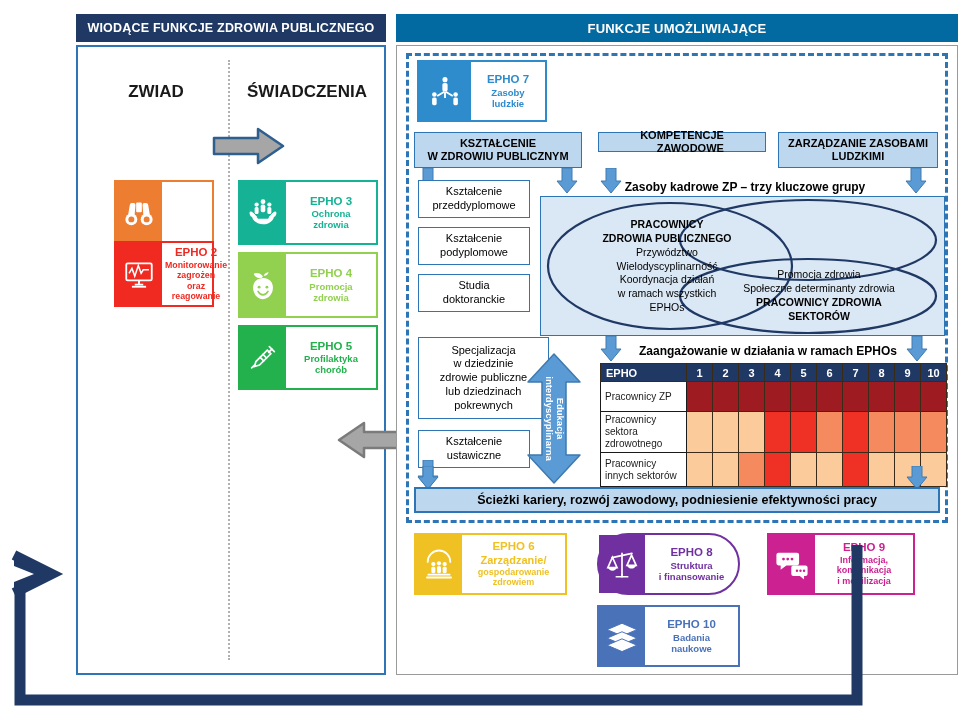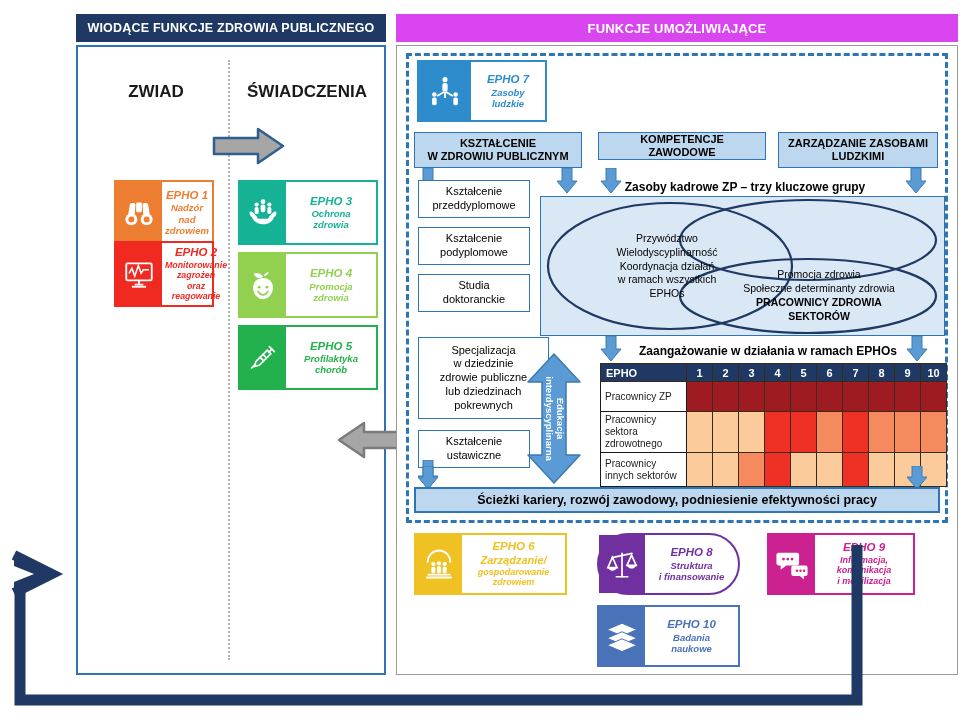--- a/index.html
+++ b/index.html
@@ -22,21 +22,21 @@
     display:flex; align-items:center; justify-content:center;
     color:#ffffff; font-weight:bold; letter-spacing:.2px;
     text-align:center;
   }
   #hdr-leading {
     left:76px; top:14px; width:310px; height:28px;
     background:#1f3864; font-size:12.5px;
   }
   #hdr-enabling {
     left:396px; top:14px; width:562px; height:28px;
-    background:#d946ef; font-size:13px;
+    background:#0369a1; font-size:13px;
   }
 
   
   #panel-leading {
     position:absolute; left:76px; top:45px; width:310px; height:630px;
     border:2px solid #2e75b6; background:#fff;
   }
   #panel-enabling {
     position:absolute; left:396px; top:45px; width:562px; height:630px;
     border:1px solid #9a9a9a; background:#fff;
@@ -50,21 +50,21 @@
   .col-title {
     position:absolute; font-weight:bold; font-size:17px; color:#1a1a1a;
     text-align:center;
   }
   #title-zwiad { left:96px; top:82px; width:120px; }
   #title-swiadczenia { left:236px; top:82px; width:142px; }
 
   
   .epho {
     position:absolute; display:flex; align-items:stretch;
-    border:2px solid; background:#fff;font-style:italic;
+    border:2px solid; background:#fff;
   }
   .epho .ico {
     width:46px; flex:0 0 46px;
     display:flex; align-items:center; justify-content:center;
   }
   .epho .body {
     flex:1 1 auto; display:flex; flex-direction:column;
     align-items:center; justify-content:center;
     padding:2px 3px; text-align:center; line-height:1.18;
   }
@@ -170,25 +170,20 @@
           <g fill="#fff">
         <rect x="20" y="9" width="8" height="14" rx="1.5"></rect>
         <path d="M17 10h-3a3 3 0 0 0-3 2.6L8.6 27h9.2L19 12.6A2.6 2.6 0 0 0 17 10z"></path>
         <path d="M31 10h3a3 3 0 0 1 3 2.6L39.4 27h-9.2L29 12.6A2.6 2.6 0 0 1 31 10z"></path>
         <circle cx="13.2" cy="33" r="8.4"></circle>
             <circle cx="34.8" cy="33" r="8.4"></circle>
         <circle cx="13.2" cy="33" r="4.2" fill="#ED7D31"></circle>
             <circle cx="34.8" cy="33" r="4.2" fill="#ED7D31"></circle>
       </g>
         </svg>
-    </div>
-    <div class="body">
-      <div class="ttl" style="color:#ED7D31;">EPHO 1</div>
-      <div class="sub" style="color:#ED7D31;">Nadzór</div>
-      <div class="sub" style="color:#ED7D31;">nad zdrowiem</div>
     </div>
   </div>
 
   <div class="epho" id="epho2" style="left:114px; top:241px; width:100px; height:66px; border-color:#F02A21;">
     <div class="ico" style="background:#F02A21;">
       <svg viewBox="0 0 48 48">
           <g fill="none" stroke="#fff" stroke-width="2.6">
         <rect x="6" y="9" width="36" height="24" rx="2"></rect>
         <path d="M10 23l4-7 4 11 5-15 4 11 3-5h8" stroke-width="2.2"></path>
         <path d="M18 39h12M24 33v6" stroke-width="2.6"></path>
@@ -296,21 +291,21 @@
       <div class="ttl" style="color:#2E8BCC;">EPHO 7</div>
       <div class="sub" style="color:#2E8BCC;">Zasoby</div>
       <div class="sub" style="color:#2E8BCC;">ludzkie</div>
     </div>
   </div>
 
   <div class="bluebox" id="pillar-edu" style="left:414px; top:132px; width:168px; height:36px;">
     <span style="white-space:pre-line">KSZTAŁCENIE
 W ZDROWIU PUBLICZNYM</span>
   </div>
-  <div class="bluebox" id="pillar-comp" style="left:598px; top:132px; width:168px; height:28px;">
+  <div class="bluebox" id="pillar-comp" style="left:598px; top:132px; width:168px; height:20px;text-align:right;">
     <span style="white-space:pre-line">KOMPETENCJE
 ZAWODOWE</span>
   </div>
   <div class="bluebox" id="pillar-hrm" style="left:778px; top:132px; width:160px; height:36px;">
     <span style="white-space:pre-line">ZARZĄDZANIE ZASOBAMI
 LUDZKIMI</span>
   </div>
 
   <div class="darrow" style="left:417px; top:168px;">
     <svg width="22" height="26" viewBox="0 0 22 26">
@@ -383,21 +378,22 @@
   <div class="cap" style="left:560px; top:180px; width:370px;">Zasoby kadrowe ZP – trzy kluczowe grupy</div>
 
   <div id="venn-wrap">
     <div id="venn-bg"></div>
     <svg width="405" height="140" viewBox="0 0 405 140" style="position:absolute;left:0;top:0;">
       <ellipse cx="130" cy="70" rx="122" ry="63" fill="none" stroke="#1f3864" stroke-width="2.2"></ellipse>
       <ellipse cx="268" cy="44" rx="128" ry="40" fill="none" stroke="#1f3864" stroke-width="2.2"></ellipse>
       <ellipse cx="268" cy="100" rx="128" ry="37" fill="none" stroke="#1f3864" stroke-width="2.2"></ellipse>
     </svg>
     <div class="venn-txt" style="left:12px; top:22px; width:230px;">
-      <br>
+      <b style="white-space:pre-line">PRACOWNICY
+ZDROWIA PUBLICZNEGO</b><br>
       <span>Przywództwo</span><br>
       <span>Wielodyscyplinarność</span><br>
       <span>Koordynacja działań</span><br>
       <span>w ramach wszystkich</span><br>
       <span>EPHOs</span>
     </div>
     <div class="venn-txt" style="left:168px; top:72px; width:222px;">
       <span>Promocja zdrowia</span><br>
       <span>Społeczne determinanty zdrowia</span><br>
       <b style="white-space:pre-line">PRACOWNICY ZDROWIA

